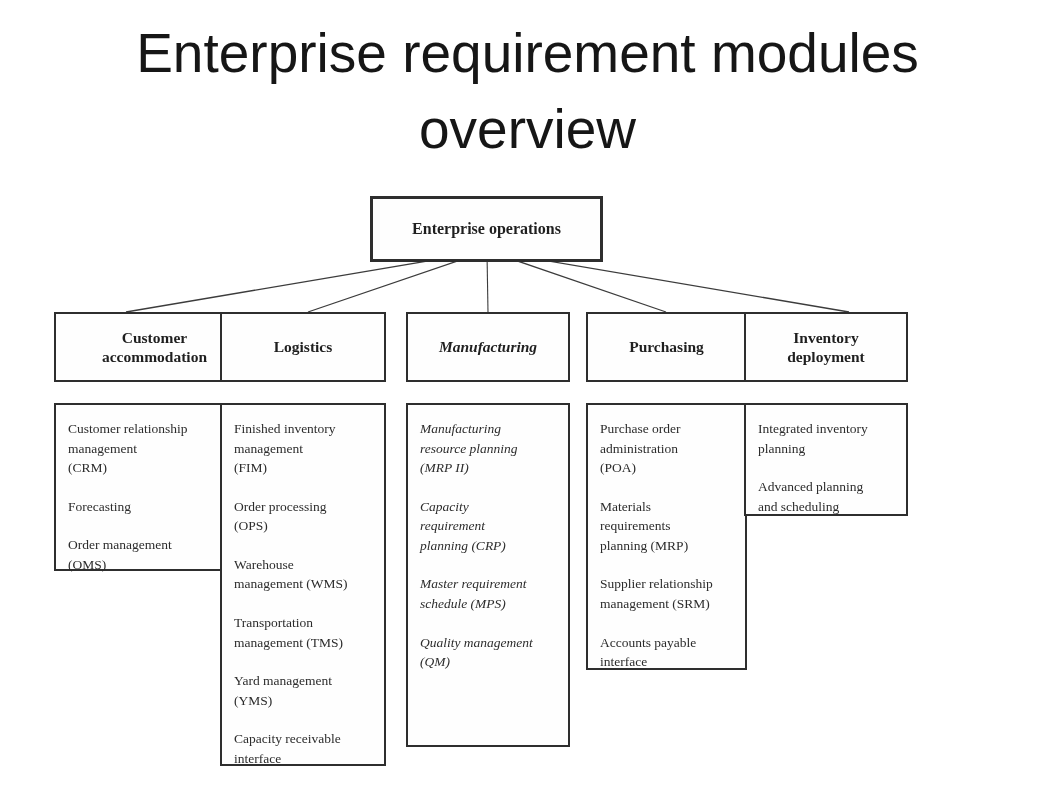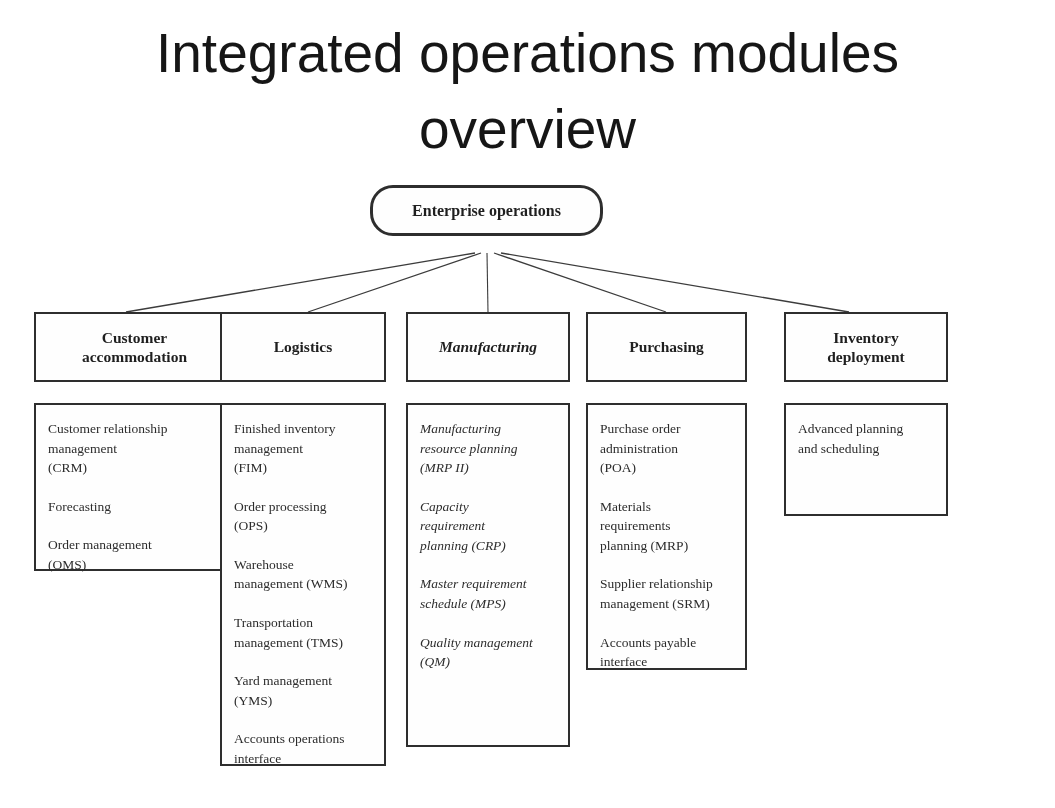--- a/index.html
+++ b/index.html
@@ -40,31 +40,30 @@
   }
   .box {
     position: absolute;
     background: #fefefe;
     border: 2px solid #2e2e2e;
     box-sizing: border-box;
     color: #1f1f1f;
   }
   .root-box {
     left: 370px;
-    top: 185px;
+    top: 196px;
     width: 233px;
-    height: 51px;
+    height: 66px;
     border-width: 3px;
     display: flex;
     align-items: center;
     justify-content: center;
     font-weight: bold;
     font-size: 16px;
     text-align: center;
-    border-radius: 23px;
   }
   .cat-box {
     top: 312px;
     height: 70px;
     display: flex;
     align-items: center;
     justify-content: center;
     font-weight: bold;
     font-size: 15.5px;
     line-height: 1.25;
@@ -76,37 +75,37 @@
     font-size: 13.5px;
     line-height: 1.45;
     color: #2c2c2c;
     padding: 9px 6px 0 12px;
   }
   .detail-item {
     white-space: pre-line;
     margin: 5px 0 19px 0;
   }
   
-  .col1 { left: 34px;  width: 201px; }
+  .col1 { left: 54px;  width: 201px; }
   .col2 { left: 220px; width: 166px; }
   .col3 { left: 406px; width: 164px; font-style: italic; }
   .col4 { left: 586px; width: 161px; }
-  .col5 { left: 784px; width: 164px; }
+  .col5 { left: 744px; width: 164px; }
   .d1 { height: 168px; }
   .d2 { height: 363px; }
   .d3 { height: 344px; }
   .d4 { height: 267px; }
   .d5 { height: 113px; }
 </style>
 </head>
 <body>
 
 <div class="canvas">
 
-  <h1 class="title">Integrated operations modules overview</h1>
+  <h1 class="title">Enterprise requirement modules overview</h1>
 
   <svg class="connectors" width="1055" height="808" viewBox="0 0 1055 808" xmlns="http://www.w3.org/2000/svg">
     <line x1="475" y1="253" x2="126" y2="312" stroke="#3c3c3c" stroke-width="1.3"></line>
     <line x1="481" y1="253" x2="308" y2="312" stroke="#3c3c3c" stroke-width="1.3"></line>
     <line x1="487" y1="253" x2="488" y2="312" stroke="#3c3c3c" stroke-width="1.1"></line>
     <line x1="494" y1="253" x2="666" y2="312" stroke="#3c3c3c" stroke-width="1.3"></line>
     <line x1="501" y1="253" x2="849" y2="312" stroke="#3c3c3c" stroke-width="1.3"></line>
   </svg>
 
   <div class="box root-box">
@@ -145,21 +144,21 @@
 management
 (FIM)</div>
     <div class="detail-item">Order processing
 (OPS)</div>
     <div class="detail-item">Warehouse
 management (WMS)</div>
     <div class="detail-item">Transportation
 management (TMS)</div>
     <div class="detail-item">Yard management
 (YMS)</div>
-    <div class="detail-item">Accounts operations
+    <div class="detail-item">Capacity receivable
 interface</div>
   </div>
 
   <div class="box detail-box col3 d3">
     <div class="detail-item">Manufacturing
 resource planning
 (MRP II)</div>
     <div class="detail-item">Capacity
 requirement
 planning (CRP)</div>
@@ -176,17 +175,19 @@
     <div class="detail-item">Materials
 requirements
 planning (MRP)</div>
     <div class="detail-item">Supplier relationship
 management (SRM)</div>
     <div class="detail-item">Accounts payable
 interface</div>
   </div>
 
   <div class="box detail-box col5 d5">
+    <div class="detail-item">Integrated inventory
+planning</div>
     <div class="detail-item">Advanced planning
 and scheduling</div>
   </div>
 
 </div>
 
 </body></html>

